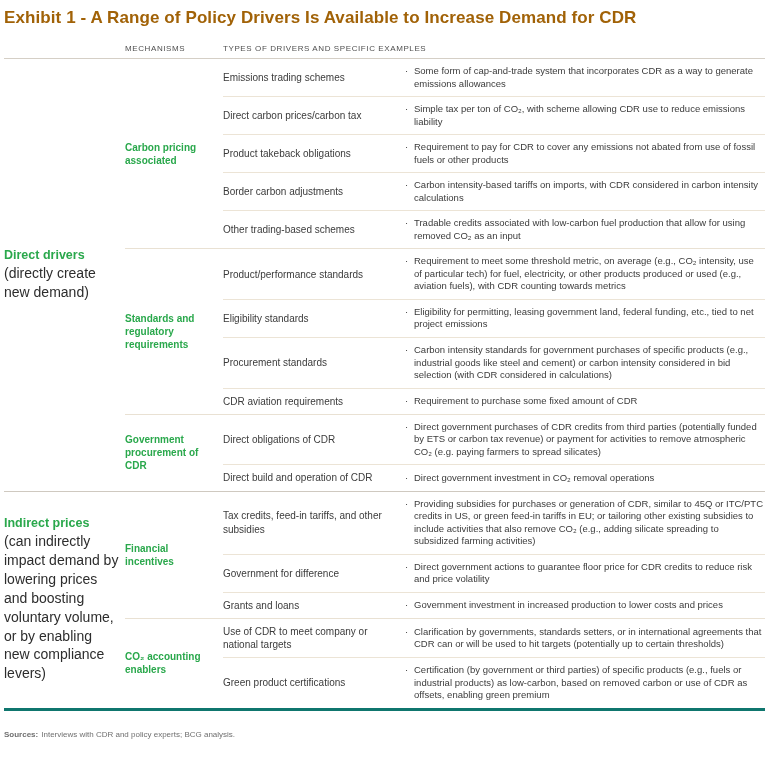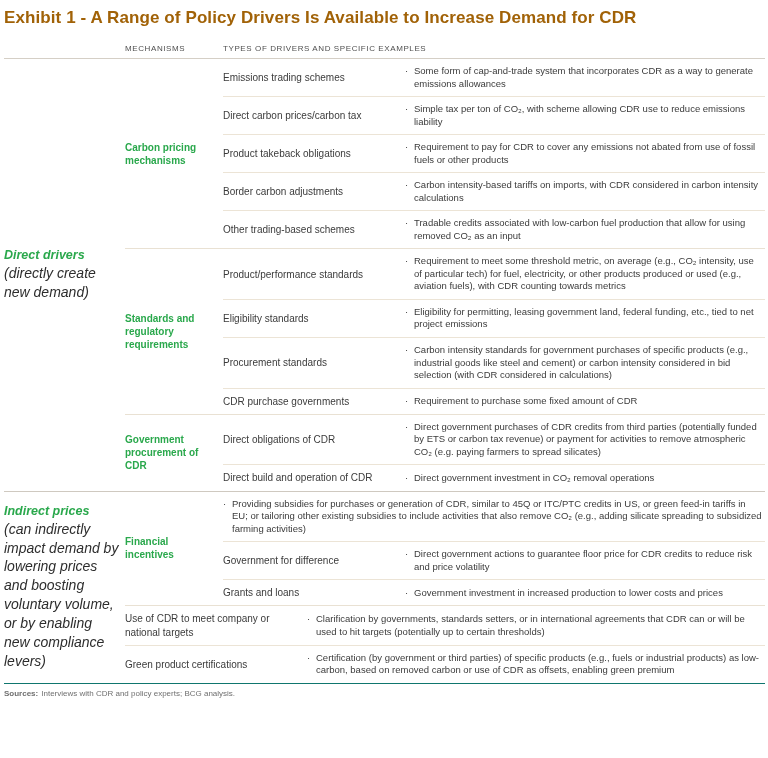--- a/index.html
+++ b/index.html
@@ -25,21 +25,20 @@
   }
   .col-head.mech { width: 98px; flex: none; }
   .col-head.types { flex: 1; }
 
   .driver-group { display: flex; }
   .driver-group + .driver-group { border-top: 1px solid #cfc9c0; }
   .driver-cell {
     width: 121px; flex: none;
     display: flex; flex-direction: column; justify-content: center;
     padding-right: 6px;
-    font-style: italic;
   }
   .driver-label { color: #2aa84c; font-weight: bold; font-size: 12.5px; margin-bottom: 2px; }
   .driver-sublabel { font-size: 14px; line-height: 1.35; color: #2d2d2d; }
   .driver-content { flex: 1; display: flex; flex-direction: column; }
 
   .mech-group { display: flex; }
   .mech-group + .mech-group { border-top: 1px solid #e9e1d3; }
   .mech-cell {
     width: 98px; flex: none; padding-right: 16px;
     display: flex; align-items: center;
@@ -51,22 +50,22 @@
   .row + .row { border-top: 1px solid #ece4d6; }
   .type-cell {
     width: 182px; flex: none; padding-right: 14px;
     font-size: 10px; line-height: 1.32;
   }
   .example-cell { flex: 1; display: flex; font-size: 9.5px; line-height: 1.32; }
   .bullet { width: 9px; flex: none; }
   .example-text { flex: 1; padding-right: 2px; }
 
   .sources {
-    border-top: 1px solid #0f766e;
-    padding-top: 5px; font-size: 8px; color: #6f6f6f;
+    border-top: 3px solid #0f766e;
+    padding-top: 19px; font-size: 8px; color: #6f6f6f;
   }
   .sources-label { font-weight: bold; margin-right: 3px; }
 </style>
 </head>
 <body>
 
 <div class="page">
 
   <h1 class="title">Exhibit 1 - A Range of Policy Drivers Is Available to Increase Demand for CDR</h1>
 
@@ -79,21 +78,21 @@
   <div class="table">
 
     <section class="driver-group">
       <div class="driver-cell">
         <div class="driver-label">Direct drivers</div>
         <div class="driver-sublabel">(directly create new demand)</div>
       </div>
       <div class="driver-content">
 
         <div class="mech-group">
-          <div class="mech-cell">Carbon pricing mechanisms</div>
+          <div class="mech-cell">Carbon pricing associated</div>
           <div class="mech-rows">
             <div class="row">
               <div class="type-cell">Emissions trading schemes</div>
               <div class="example-cell">
                 <span class="bullet">·</span>
                 <span class="example-text">Some form of cap-and-trade system that incorporates CDR as a way to generate emissions allowances</span>
               </div>
             </div>
             <div class="row">
               <div class="type-cell">Direct carbon prices/carbon tax</div>
@@ -144,21 +143,21 @@
               </div>
             </div>
             <div class="row">
               <div class="type-cell">Procurement standards</div>
               <div class="example-cell">
                 <span class="bullet">·</span>
                 <span class="example-text">Carbon intensity standards for government purchases of specific products (e.g., industrial goods like steel and cement) or carbon intensity considered in bid selection (with CDR considered in calculations)</span>
               </div>
             </div>
             <div class="row">
-              <div class="type-cell">CDR purchase governments</div>
+              <div class="type-cell">CDR aviation requirements</div>
               <div class="example-cell">
                 <span class="bullet">·</span>
                 <span class="example-text">Requirement to purchase some fixed amount of CDR</span>
               </div>
             </div>
           </div>
         </div>
 
         <div class="mech-group">
           <div class="mech-cell">Government procurement of CDR</div>
@@ -187,20 +186,21 @@
       <div class="driver-cell">
         <div class="driver-label">Indirect prices</div>
         <div class="driver-sublabel">(can indirectly impact demand by lowering prices and boosting voluntary volume, or by enabling new compliance levers)</div>
       </div>
       <div class="driver-content">
 
         <div class="mech-group">
           <div class="mech-cell">Financial incentives</div>
           <div class="mech-rows">
             <div class="row">
+              <div class="type-cell">Tax credits, feed-in tariffs, and other subsidies</div>
               <div class="example-cell">
                 <span class="bullet">·</span>
                 <span class="example-text">Providing subsidies for purchases or generation of CDR, similar to 45Q or ITC/PTC credits in US, or green feed-in tariffs in EU; or tailoring other existing subsidies to include activities that also remove CO₂ (e.g., adding silicate spreading to subsidized farming activities)</span>
               </div>
             </div>
             <div class="row">
               <div class="type-cell">Government for difference</div>
               <div class="example-cell">
                 <span class="bullet">·</span>
                 <span class="example-text">Direct government actions to guarantee floor price for CDR credits to reduce risk and price volatility</span>
@@ -210,20 +210,21 @@
               <div class="type-cell">Grants and loans</div>
               <div class="example-cell">
                 <span class="bullet">·</span>
                 <span class="example-text">Government investment in increased production to lower costs and prices</span>
               </div>
             </div>
           </div>
         </div>
 
         <div class="mech-group">
+          <div class="mech-cell">CO₂ accounting enablers</div>
           <div class="mech-rows">
             <div class="row">
               <div class="type-cell">Use of CDR to meet company or national targets</div>
               <div class="example-cell">
                 <span class="bullet">·</span>
                 <span class="example-text">Clarification by governments, standards setters, or in international agreements that CDR can or will be used to hit targets (potentially up to certain thresholds)</span>
               </div>
             </div>
             <div class="row">
               <div class="type-cell">Green product certifications</div>

